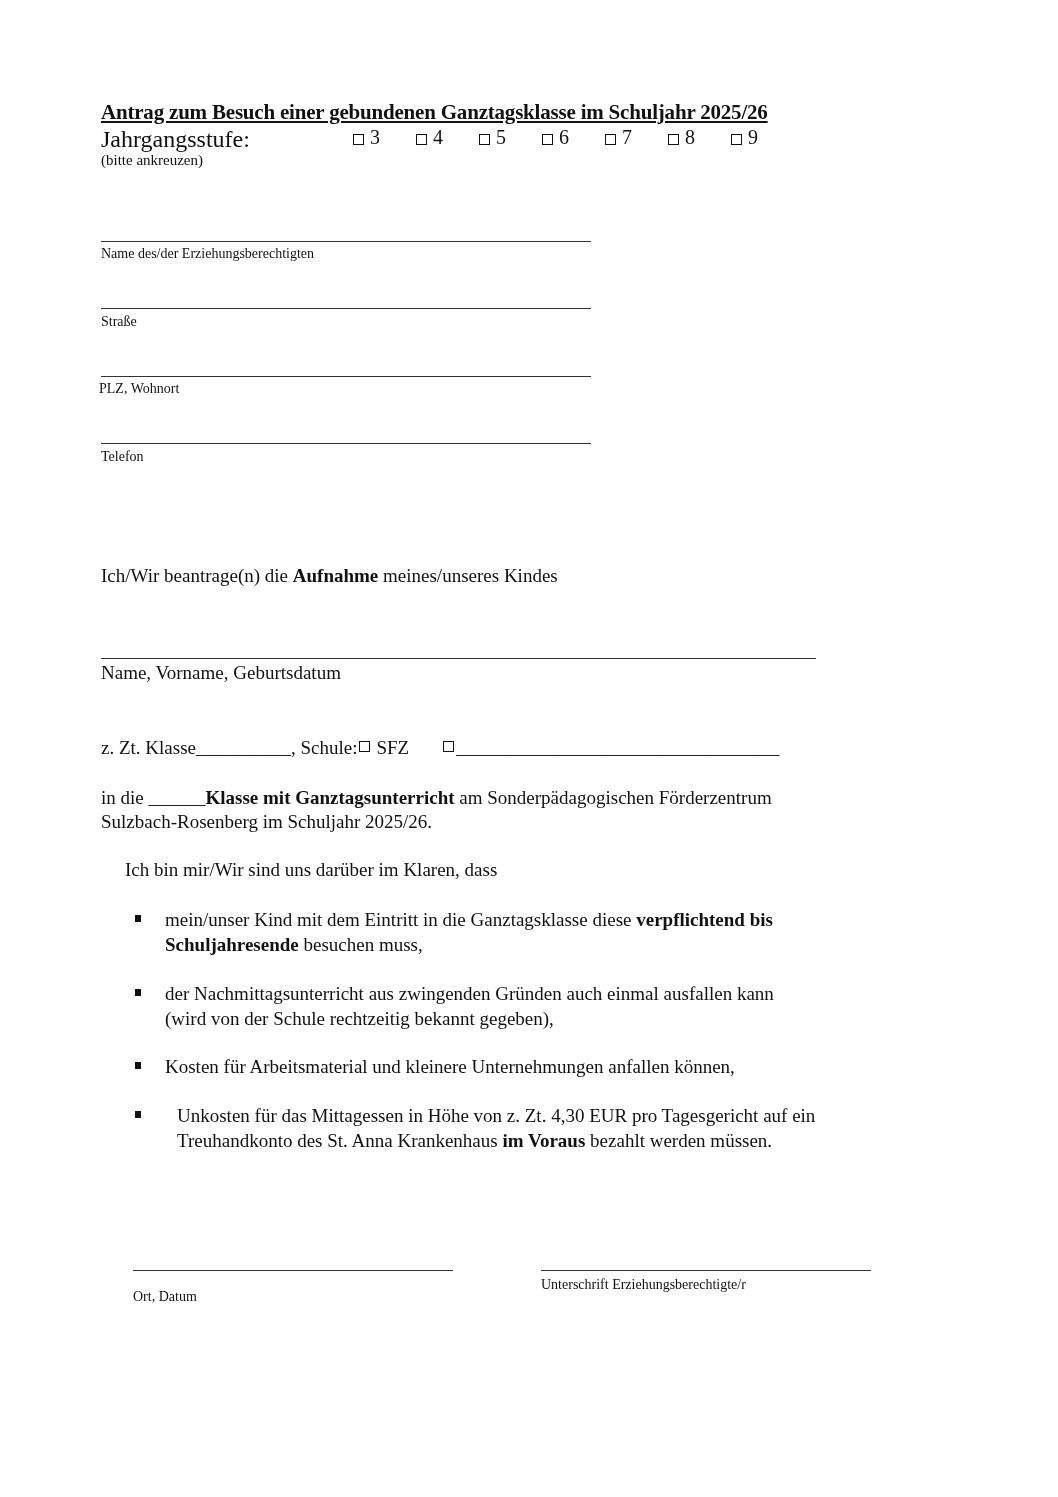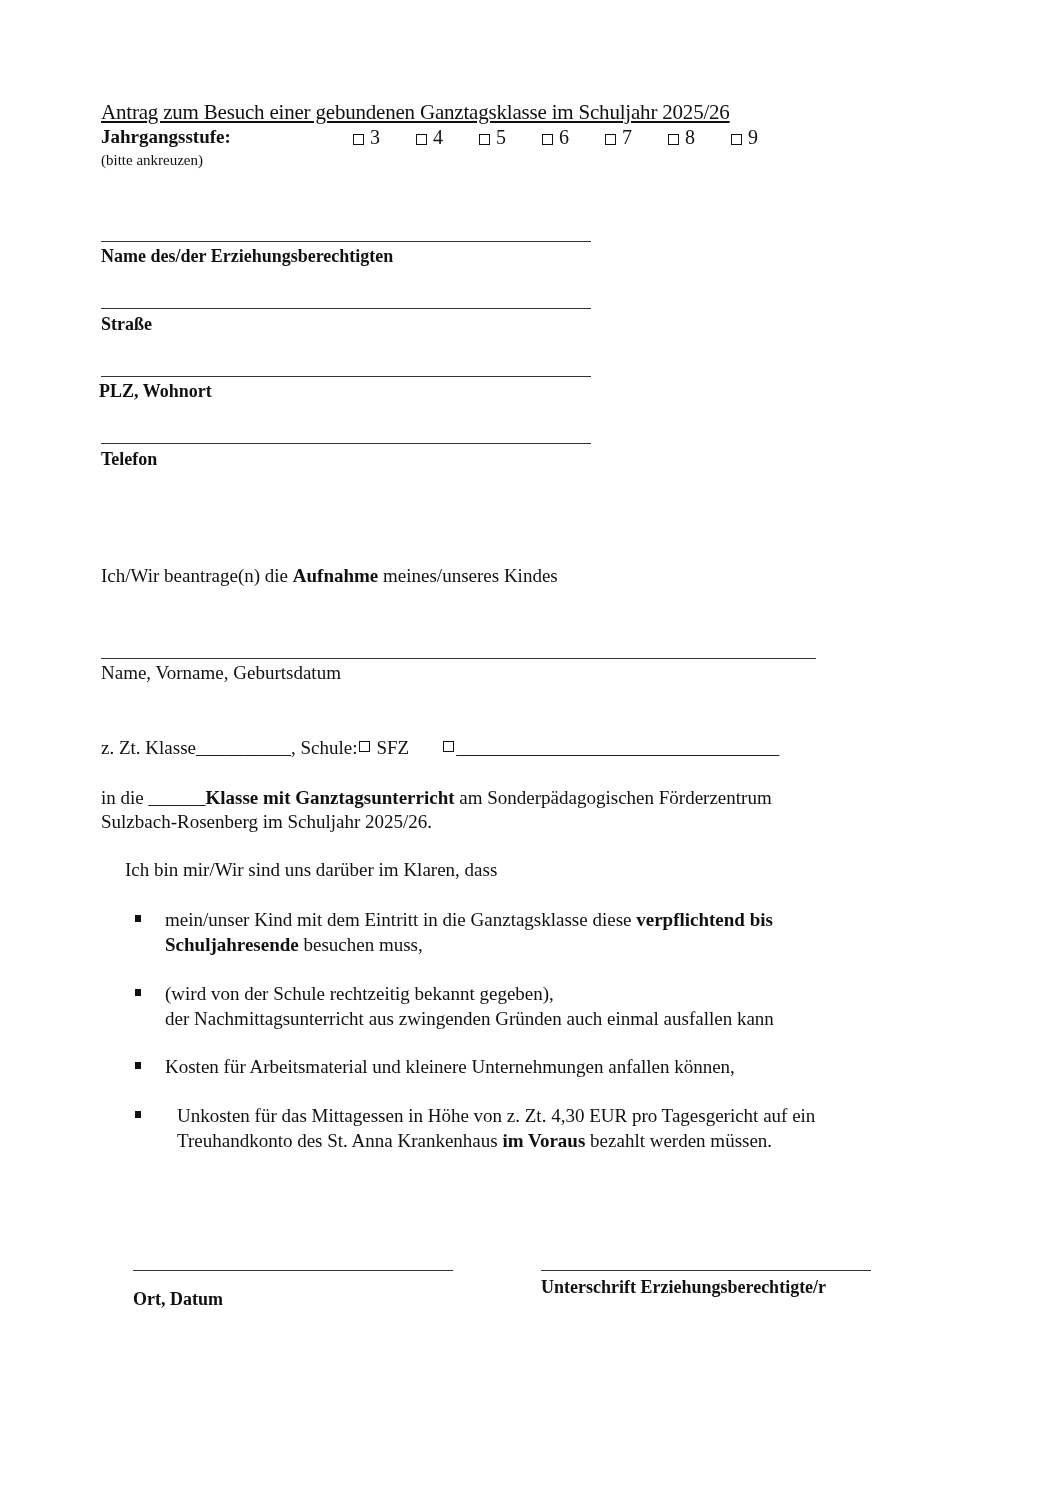--- a/index.html
+++ b/index.html
@@ -1,26 +1,26 @@
 <!DOCTYPE html>
 <html><head>
 <meta charset="utf-8">
 <style>
   html, body { margin: 0; padding: 0; background: #ffffff; }
   body { width: 1058px; height: 1497px; position: relative; overflow: hidden;
          font-family: "Liberation Serif", "DejaVu Serif", serif; color: #111; }
   .abs { position: absolute; white-space: nowrap; }
-  .title { left: 101px; top: 100px; font-size: 21px; font-weight: normal; text-decoration: underline; letter-spacing: -0.2px; }
-  .jg { left: 101px; top: 126px; font-size: 19px; font-weight: bold; }
+  .title { left: 101px; top: 100px; font-size: 21px; font-weight: bold; text-decoration: underline; letter-spacing: -0.2px; }
+  .jg { left: 101px; top: 126px; font-size: 24px; font-weight: normal; }
   .cb-row { left: 353px; top: 126px; font-size: 20px; display: flex; }
   .cb-item { width: 63px; display: flex; align-items: center; }
   .box { display: inline-block; width: 9px; height: 9px; border: 1px solid #111; margin-right: 6px; margin-top: 4px; }
   .hint { left: 101px; top: 152px; font-size: 15px; }
   .line { position: absolute; border-top: 1px solid #333; }
-  .small { font-size: 18px; font-weight: bold; }
+  .small { font-size: 14px; }
   .body { font-size: 19px; }
   .bullet { position: absolute; left: 135px; width: 6px; height: 7px; background: #111; }
   .btxt { left: 165px; font-size: 19px; line-height: 24.5px; }
   b { font-weight: bold; }
 </style>
 </head>
 <body>
 
 <div class="abs title">Antrag zum Besuch einer gebundenen Ganztagsklasse im Schuljahr 2025/26</div>
 
@@ -90,22 +90,22 @@
 <div class="abs body" style="left:101px; top:859px;margin-left:24px;">Ich bin mir/Wir sind uns darüber im Klaren, dass</div>
 
 <div class="bullet" style="top:915px;"></div>
 <div class="abs btxt" style="top:908px;">
   <div><span>mein/unser Kind mit dem Eintritt in die Ganztagsklasse diese </span><b>verpflichtend bis</b></div>
   <div><b>Schuljahresende</b><span> besuchen muss,</span></div>
 </div>
 
 <div class="bullet" style="top:989px;"></div>
 <div class="abs btxt" style="top:982px;">
+  <div>der Nachmittagsunterricht aus zwingenden Gründen auch einmal ausfallen kann</div>
   <div>(wird von der Schule rechtzeitig bekannt gegeben),</div>
-  <div>der Nachmittagsunterricht aus zwingenden Gründen auch einmal ausfallen kann</div>
 </div>
 
 <div class="bullet" style="top:1062px;"></div>
 <div class="abs btxt" style="top:1055px;">Kosten für Arbeitsmaterial und kleinere Unternehmungen anfallen können,</div>
 
 <div class="bullet" style="top:1111px;"></div>
 <div class="abs btxt" style="top:1104px;margin-left:12px;">
   <div>Unkosten für das Mittagessen in Höhe von z. Zt. 4,30 EUR pro Tagesgericht auf ein</div>
   <div><span>Treuhandkonto des St. Anna Krankenhaus </span><b>im Voraus</b><span> bezahlt werden müssen.</span></div>
 </div>

